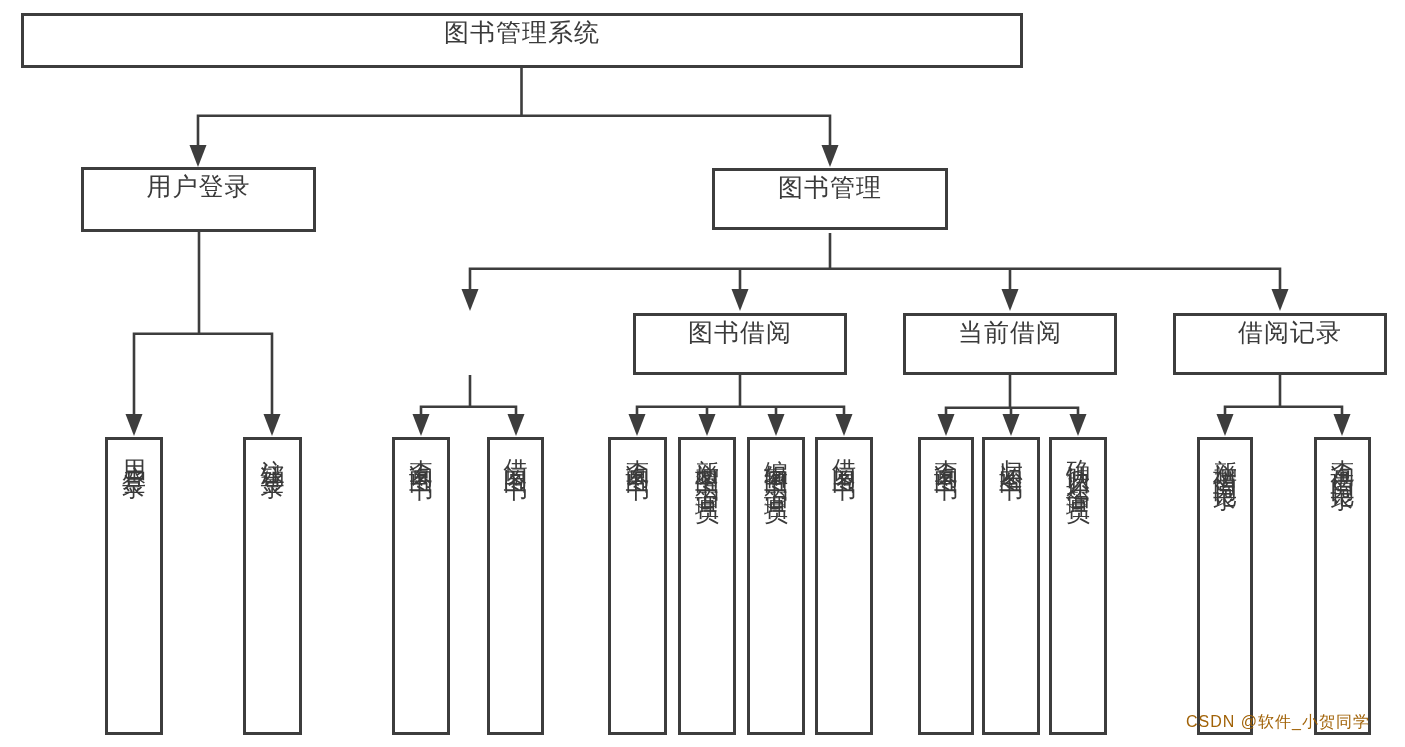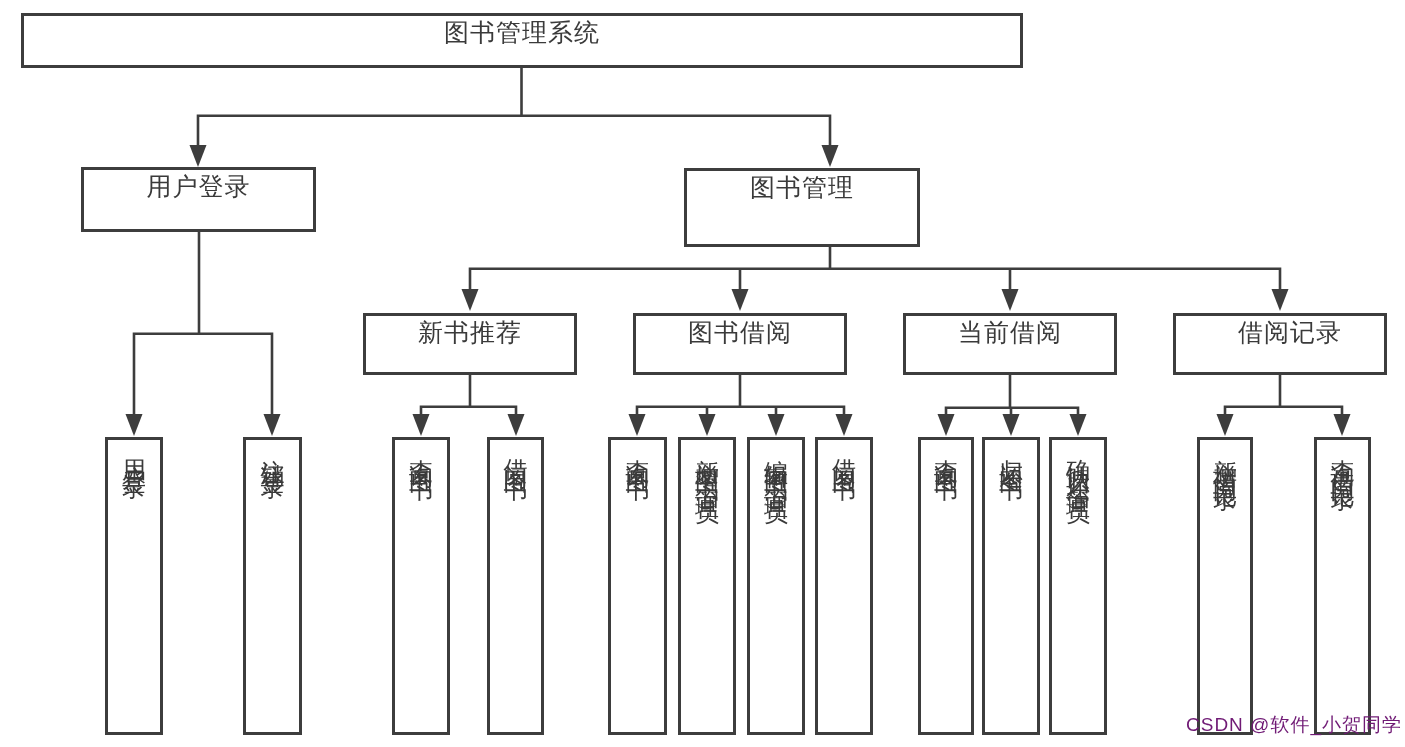--- a/index.html
+++ b/index.html
@@ -26,21 +26,21 @@
     writing-mode:vertical-rl;
     text-orientation:mixed;
     font-size:24px;
     letter-spacing:6px;
     line-height:1;
     color:#3a3a3a;
     white-space:nowrap;
   }
   .watermark{
     position:absolute;left:1186px;top:712px;
-    font-size:19px;color:#701a75;letter-spacing:1px;white-space:nowrap;
+    font-size:16px;color:#a16207;letter-spacing:1px;white-space:nowrap;
   }
 </style>
 </head>
 <body>
 
 <div class="canvas">
 
   <svg class="wires" viewBox="0 0 1405 747" aria-hidden="true">
     <g stroke="#3d3d3d" stroke-width="2.6" fill="none">
 
@@ -81,27 +81,24 @@
     </g>
   </svg>
 
   <div class="box" style="left:21px;top:13px;width:1002px;height:55px;">
     <span class="hlabel">图书管理系统</span>
   </div>
 
   <div class="box" style="left:81px;top:167px;width:235px;height:65px;">
     <span class="hlabel">用户登录</span>
   </div>
-  <div class="box" style="left:684px;top:168px;width:236px;height:79px;">
+  <div class="box" style="left:712px;top:168px;width:236px;height:62px;">
     <span class="hlabel">图书管理</span>
   </div>
 
-  <div class="box" style="left:363px;top:313px;width:214px;height:62px;">
-    <span class="hlabel">新书推荐</span>
-  </div>
   <div class="box" style="left:903px;top:313px;width:214px;height:62px;">
     <span class="hlabel">当前借阅</span>
   </div>
   <div class="box" style="left:633px;top:313px;width:214px;height:62px;">
     <span class="hlabel">图书借阅</span>
   </div>
   <div class="box" style="left:1173px;top:313px;width:214px;height:62px;padding-left:20px;">
     <span class="hlabel">借阅记录</span>
   </div>
 

